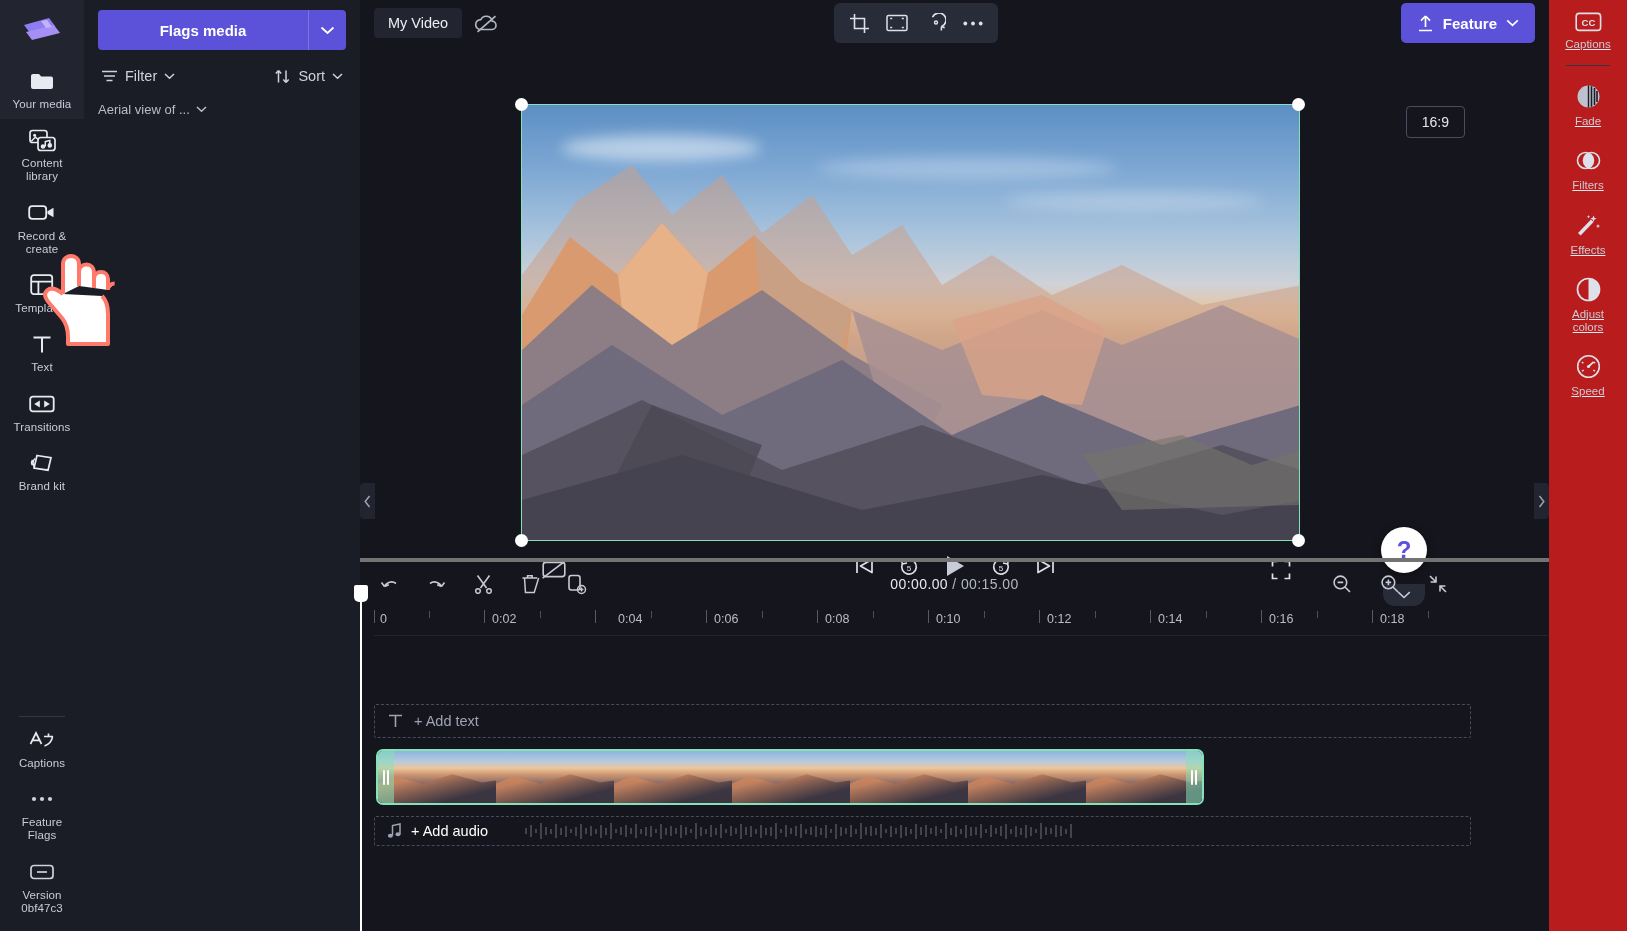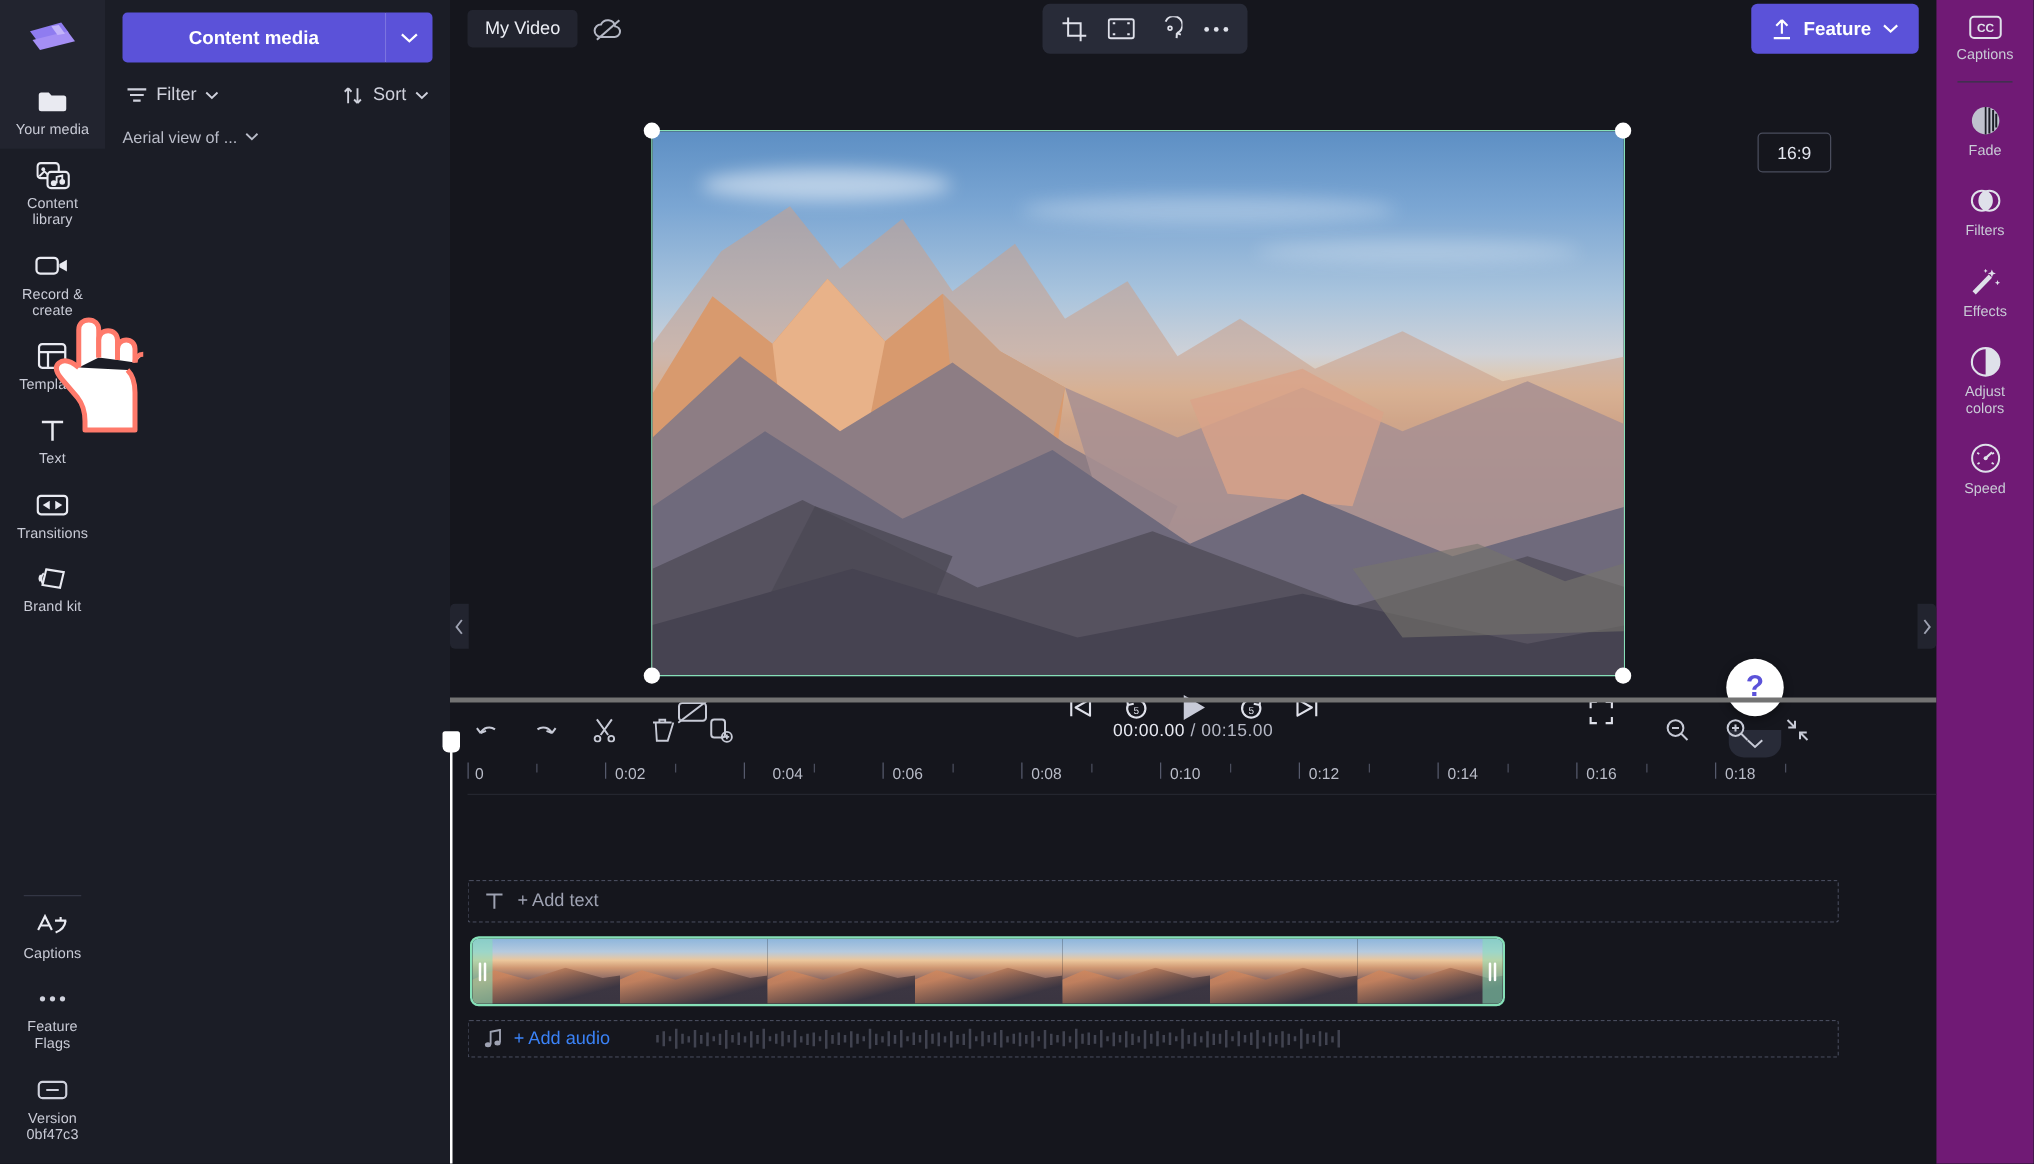--- a/index.html
+++ b/index.html
@@ -184,34 +184,34 @@
   .trim-l, .trim-r {
     position: absolute; top: 0; width: 16px; height: 100%; background: rgba(134,224,184,.55);
     display: flex; align-items: center; justify-content: center; z-index: 5; cursor: ew-resize;
   }
   .trim-l { left: 0; } .trim-r { right: 0; }
   .trim-bars { display: flex; gap: 2px; }
   .trim-bars i { width: 2px; height: 15px; background: #fff; display: block; border-radius: 1px; }
   .track-audio {
     position: absolute; left: 0; top: 180px; right: 78px; height: 30px;
     border: 1px dashed #474b5c; border-radius: 2px; display: flex; align-items: center;
-    padding-left: 12px; gap: 9px; color: #3b82f6; font-size: 14.5px; cursor: pointer; overflow: hidden;
+    padding-left: 12px; gap: 9px; color: #ffffff; font-size: 14.5px; cursor: pointer; overflow: hidden;
   }
   .wave { position: absolute; left: 150px; right: 0; top: 0; bottom: 0; display: flex; align-items: center; gap: 3px; opacity: .5; }
   .wave i { width: 2px; background: #6d7183; display: block; }
   .playhead { position: absolute; left: 0px; top: 38px; bottom: 0; width: 2px; background: #fff; z-index: 20; }
   .playhead-grip {
     position: absolute; left: -6px; top: -15px; width: 14px; height: 17px; background: #fff;
     border-radius: 2px 2px 5px 5px; cursor: ew-resize;
   }
 
   
   .rrail {
-    width: 78px; flex: 0 0 78px; background: #701a75; height: 931px;
-    display: flex; flex-direction: column; align-items: center; padding-top: 2px;
+    width: 78px; flex: 0 0 78px; background: #b91c1c; height: 931px;
+    display: flex; flex-direction: column; align-items: center; padding-top: 2px; text-decoration: underline;
   }
   .rr-item {
     width: 78px; padding: 10px 2px; display: flex; flex-direction: column; align-items: center;
     gap: 6px; cursor: pointer;
   }
   .rr-label { font-size: 11.5px; color: #c9cbd6; text-align: center; line-height: 1.15; white-space: pre-line; }
   .rr-div { width: 44px; height: 1px; background: #333644; margin: 4px 0 8px; }
 
   
   .hand { position: absolute; left: 40px; top: 248px; z-index: 99; pointer-events: none; }
@@ -339,21 +339,21 @@
             <path d="M8 9h10" stroke="#cfd1dc" stroke-width="1.7"></path>
           </svg>
       </span>
       <span class="rail-label">Version
 0bf47c3</span>
     </div>
   </div>
 
   <div class="media-panel">
     <div class="import-row">
-      <button class="import-btn">Content media</button>
+      <button class="import-btn">Flags media</button>
       <button class="import-caret">
         <svg width="15" height="9" viewBox="0 0 15 9">
             <path d="M1.5 1.5L7.5 7 13.5 1.5" fill="none" stroke="#fff" stroke-width="1.8"></path>
           </svg>
       </button>
     </div>
 
     <div class="fs-row">
       <div class="fs-btn">
         <svg width="17" height="14" viewBox="0 0 17 14">

